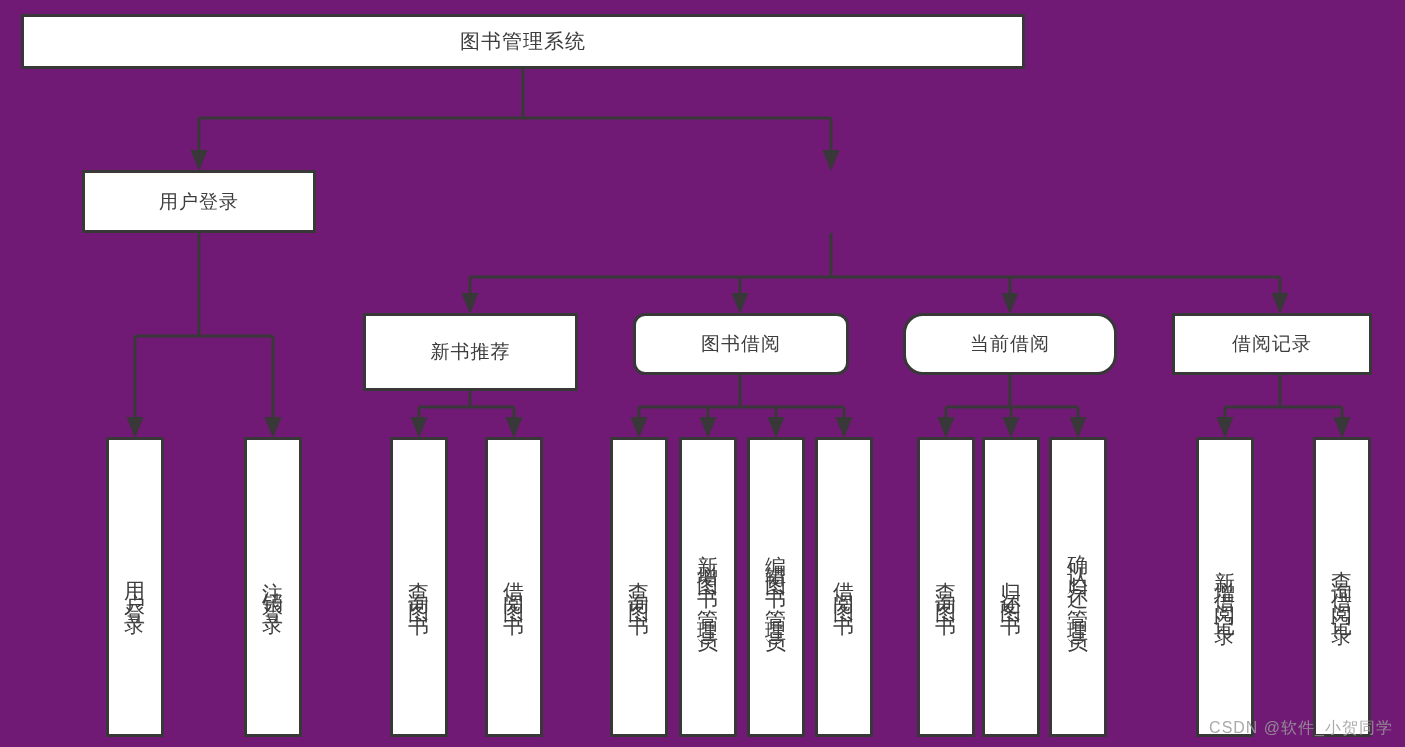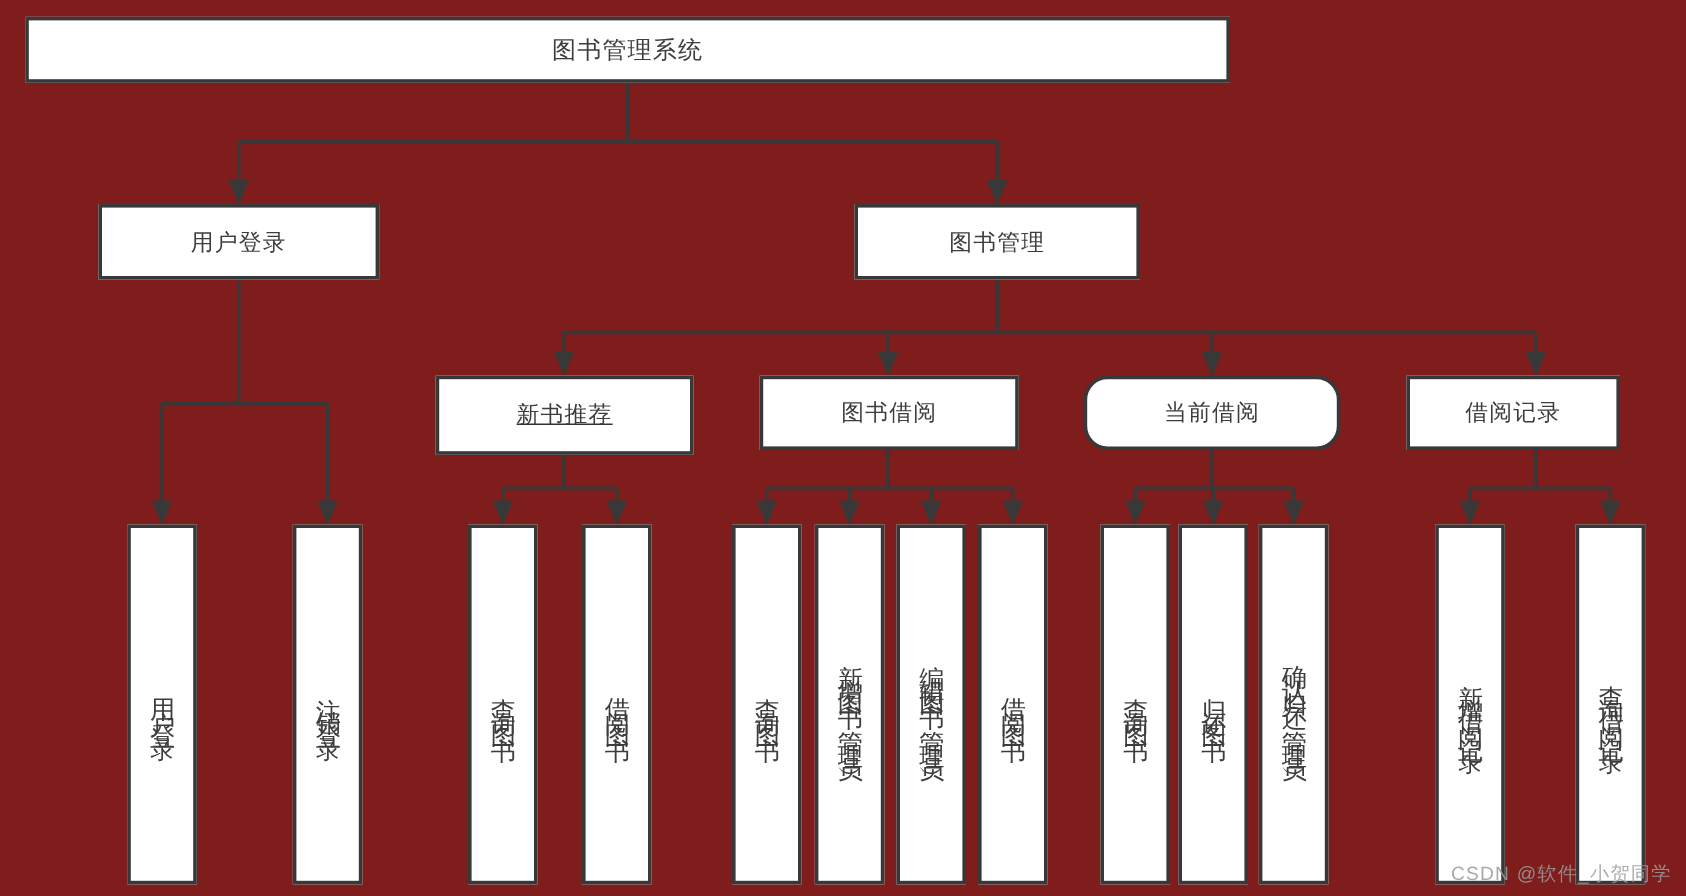--- a/index.html
+++ b/index.html
@@ -5,21 +5,21 @@
   html, body {
     margin: 0;
     padding: 0;
     background: #ffffff;
     font-family: "Liberation Sans", "DejaVu Sans", sans-serif;
   }
   #stage {
     position: relative;
     width: 1405px;
     height: 747px;
-    background: #7f1d1d;
+    background: #701a75;
     overflow: hidden;
   }
   #connectors {
     position: absolute;
     left: 0; top: 0;
     width: 1405px;
     height: 747px;
     z-index: 0;
   }
   .node {
@@ -119,34 +119,31 @@
       <polygon points="1333.5,417 1350.5,417 1342,438" fill="#383838"></polygon>
     </svg>
 
   <div class="node root" style="left:21px; top:14px; width:1004px; height:55px;">
     <span class="hlabel">图书管理系统</span>
   </div>
 
   <div class="node" style="left:82px; top:170px; width:234px; height:63px;">
     <span class="hlabel">用户登录</span>
   </div>
-  <div class="node" style="left:712px; top:170px; width:238px; height:63px;">
-    <span class="hlabel">图书管理</span>
-  </div>
 
-  <div class="node" style="left:363px; top:313px; width:215px; height:66px;text-decoration:underline;">
+  <div class="node" style="left:363px; top:313px; width:215px; height:78px;">
     <span class="hlabel">新书推荐</span>
   </div>
-  <div class="node" style="left:633px; top:313px; width:216px; height:62px;">
+  <div class="node" style="left:633px; top:313px; width:216px; height:62px;border-radius:12px;">
     <span class="hlabel">图书借阅</span>
   </div>
   <div class="node" style="left:903px; top:313px; width:214px; height:62px;border-radius:20px;">
     <span class="hlabel">当前借阅</span>
   </div>
-  <div class="node" style="left:1172px; top:313px; width:178px; height:62px;">
+  <div class="node" style="left:1172px; top:313px; width:200px; height:62px;">
     <span class="hlabel">借阅记录</span>
   </div>
 
   <div class="node leaf" style="left:106px; top:437px; width:58px; height:300px;">
     <span class="vlabel">用户登录</span>
   </div>
   <div class="node leaf" style="left:244px; top:437px; width:58px; height:300px;">
     <span class="vlabel">注销登录</span>
   </div>
 

